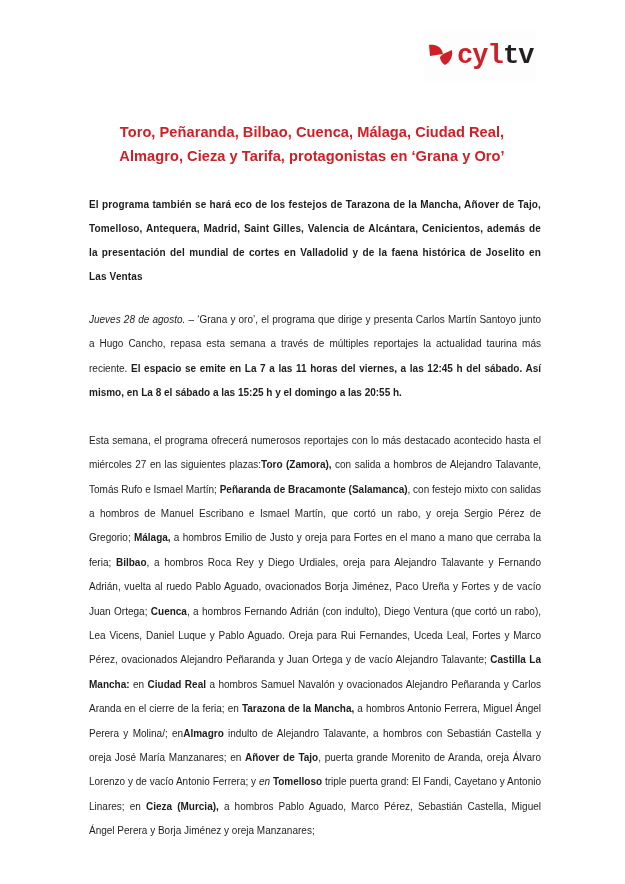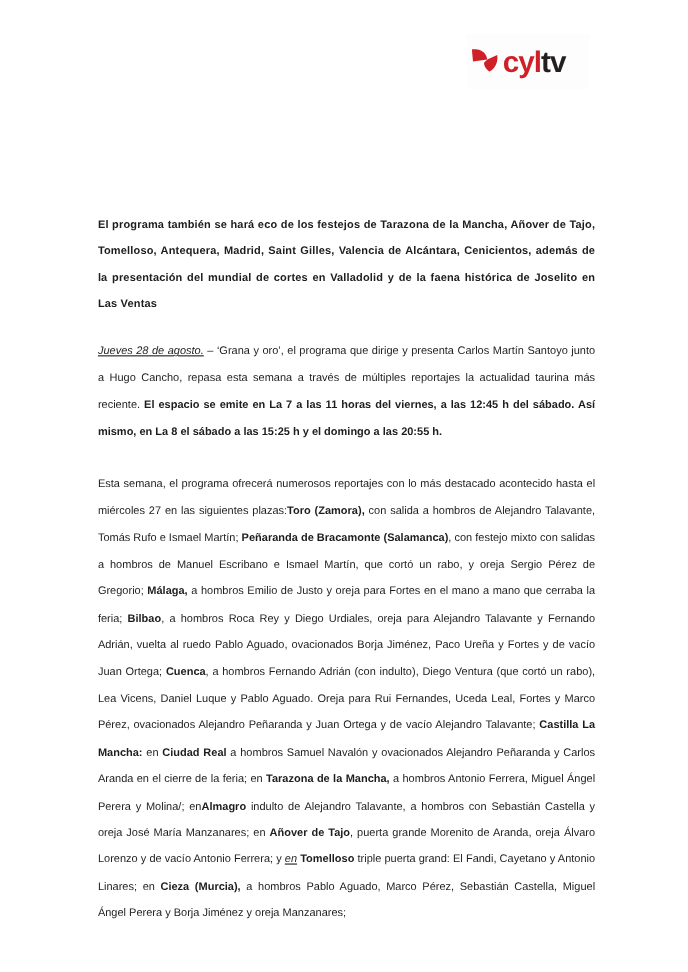--- a/index.html
+++ b/index.html
@@ -46,21 +46,21 @@
     box-sizing: border-box;
   }
   .logo-mark {
     width: 26px;
     height: 28px;
     flex: 0 0 auto;
     margin-right: 3px;
     margin-top: 1px;
   }
   .logo-word {
-    font-family: Liberation Sans, sans-serif;
+    font-family: Liberation Mono, monospace;
     font-size: 27px;
     font-weight: 700;
     letter-spacing: -0.9px;
     line-height: 1;
     white-space: nowrap;
   }
   .logo-word .cyl { color: #cf2027; }
   .logo-word .tv  { color: #231f20; }
 
   
@@ -98,38 +98,38 @@
     letter-spacing: 0.15px;
   }
   p.intro {
     margin-top: 19px;
   }
   p.main {
     margin-top: 24px;
     line-height: 24.4px;
   }
   b, strong { font-weight: 700; }
-  i, em { font-style: italic; text-decoration: underline; }
+  i, em { font-style: italic; }
 </style>
 </head>
 <body>
 
 <div class="page">
 
   <div class="header-band">
     <div class="logo-box">
       <svg class="logo-mark" viewBox="0 0 52 56" aria-hidden="true">
         <path d="M2 4 C2 4 26 0 30 22 L4 26 Z" fill="#cf2027"></path>
         <path d="M30 22 L48 14 C48 14 52 34 34 44 C34 44 24 38 24 28 Z" fill="#cf2027"></path>
       </svg>
       <div class="logo-word"><span class="cyl">cyl</span><span class="tv">tv</span></div>
     </div>
   </div>
 
-  <h1 class="headline"><br></h1>
+  <h1 class="headline"><span>Toro, Peñaranda, Bilbao, Cuenca, Málaga, Ciudad Real,</span><br><span>Almagro, Cieza y Tarifa, protagonistas en ‘Grana y Oro’</span></h1>
 
   <div class="content">
 
     <p class="lead">El programa también se hará eco de los festejos de Tarazona de la Mancha, Añover de Tajo, Tomelloso, Antequera, Madrid, Saint Gilles, Valencia de Alcántara, Cenicientos, además de la presentación del mundial de cortes en Valladolid y de la faena histórica de Joselito en Las Ventas</p>
 
     <p class="intro"><i>Jueves 28 de agosto.</i><span> – </span><span>‘Grana y oro’, el programa que dirige y presenta Carlos Martín Santoyo junto a Hugo Cancho, repasa esta semana a través de múltiples reportajes la actualidad taurina más reciente. </span><b>El espacio se emite en La 7 a las 11 horas del viernes, a las 12:45 h del sábado. Así mismo, en La 8 el sábado a las 15:25 h   y el domingo   a las 20:55 h.</b></p>
 
     <p class="main"><span>Esta semana, el programa ofrecerá numerosos reportajes con lo más destacado acontecido hasta el miércoles 27 en las siguientes plazas:</span><b>Toro (Zamora),</b><span> con salida a hombros de Alejandro Talavante, Tomás Rufo e Ismael Martín;  </span><b>Peñaranda de Bracamonte (Salamanca)</b><span>, con festejo mixto con salidas a  hombros de Manuel Escribano e Ismael Martín, que cortó un rabo, y oreja Sergio Pérez de Gregorio; </span><b>Málaga,</b><span> a hombros Emilio de Justo y oreja para Fortes en el mano a mano que cerraba la feria; </span><b>Bilbao</b><span>, a hombros Roca Rey y Diego Urdiales, oreja para Alejandro Talavante y Fernando Adrián,  vuelta al ruedo Pablo Aguado, ovacionados Borja Jiménez, Paco Ureña y Fortes y de vacío Juan Ortega; </span><b>Cuenca</b><span>, a hombros Fernando Adrián (con indulto), Diego Ventura (que cortó un rabo), Lea Vicens, Daniel Luque y Pablo Aguado. Oreja para Rui Fernandes, Uceda Leal,  Fortes y Marco Pérez, ovacionados Alejandro Peñaranda y Juan Ortega y de vacío Alejandro Talavante; </span><b>Castilla La Mancha:</b><span> en </span><b>Ciudad Real</b><span> a hombros Samuel Navalón y ovacionados Alejandro Peñaranda y Carlos Aranda en el cierre de la feria; en </span><b>Tarazona de la Mancha,</b><span> a hombros Antonio Ferrera, Miguel Ángel Perera y Molina/; en</span><b>Almagro</b><span> indulto de Alejandro Talavante, a hombros con Sebastián Castella y oreja José María Manzanares; en </span><b>Añover de Tajo</b><span>, puerta grande Morenito de Aranda, oreja Álvaro Lorenzo y de vacío Antonio Ferrera; y </span><i>en</i> <b>Tomelloso</b><span> triple puerta grand: El Fandi, Cayetano y Antonio Linares; en </span><b>Cieza (Murcia),</b><span> a hombros Pablo Aguado, Marco Pérez, Sebastián Castella, Miguel Ángel Perera y Borja Jiménez y oreja Manzanares; </span></p>
 
   </div>

